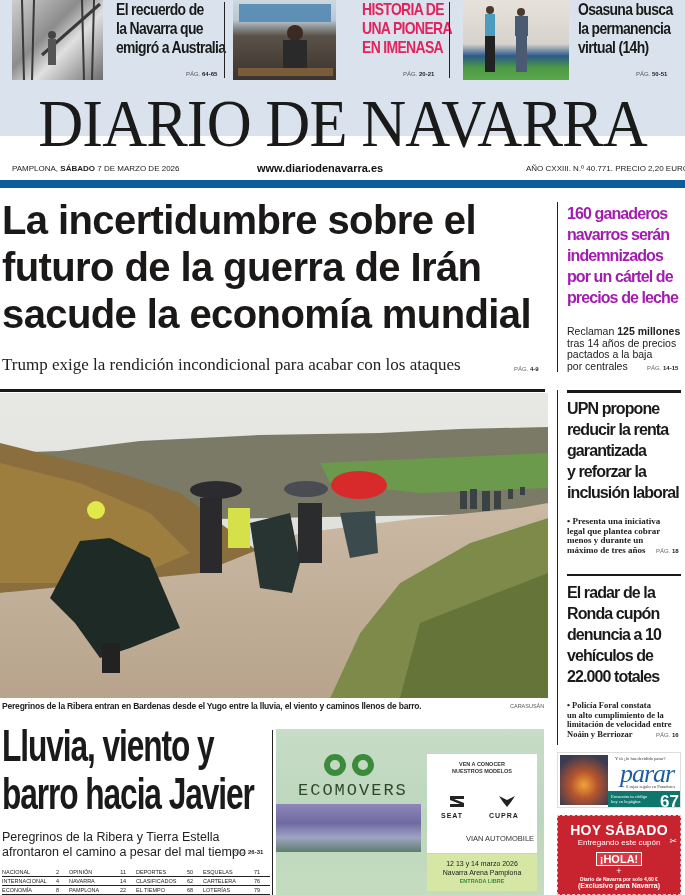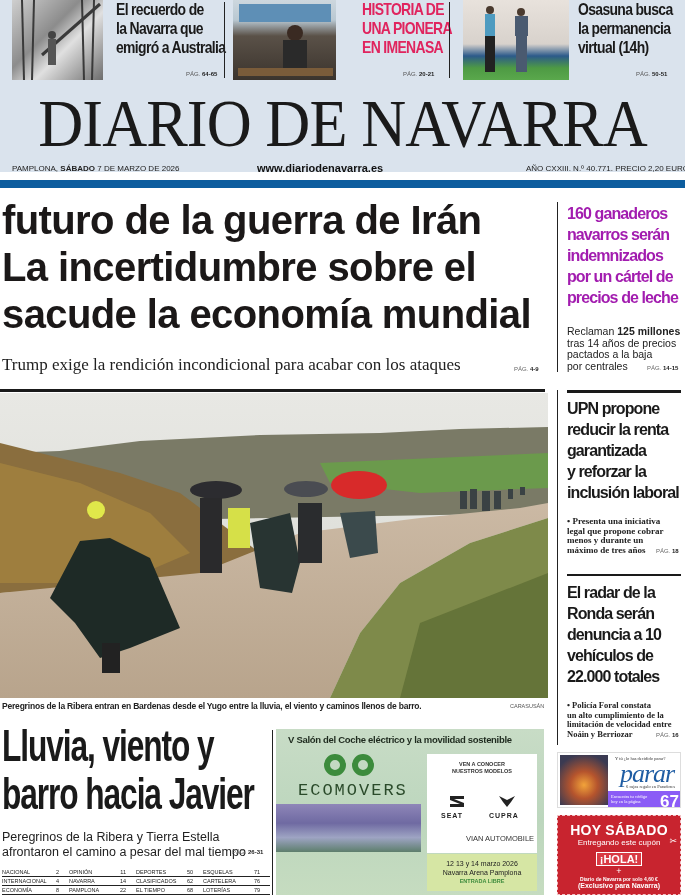--- a/index.html
+++ b/index.html
@@ -1,20 +1,20 @@
 <!DOCTYPE html>
 <html><head>
 <meta charset="utf-8">
 <style>
   * { box-sizing: border-box; margin: 0; padding: 0; }
   html, body { width: 685px; height: 895px; overflow: hidden; background: #fff; }
   body { font-family: "Liberation Sans", sans-serif; color: #1a1a1a; position: relative; }
 
   
-  .masthead { position: absolute; left: 0; top: 0; width: 685px; height: 172px; background: #dae3ed; }
+  .masthead { position: absolute; left: 0; top: 0; width: 685px; height: 136px; background: #dae3ed; }
   .teaser-photo { position: absolute; top: 0; height: 80px; overflow: hidden; }
   .teaser-title { position: absolute; font-family: "Liberation Sans", sans-serif; font-weight: bold; font-size: 17px; line-height: 19px; letter-spacing: -0.8px; transform: scaleX(0.82); transform-origin: left top; white-space: nowrap; }
   .teaser-page { position: absolute; font-size: 6px; color: #555; }
   .teaser-page b { color: #222; }
   .vsep { position: absolute; top: 2px; width: 1px; height: 76px; background: #222; }
 
   .logo { position: absolute; left: 10px; top: 90px; width: 665px; height: 66px; font-family: "Liberation Serif", serif; font-size: 67px; line-height: 66px; letter-spacing: -1px; color: #1a1a1a; white-space: nowrap; text-align: center; transform: scaleX(0.93); transform-origin: center top; }
   .dateline { position: absolute; top: 164px; font-size: 8px; color: #222; white-space: nowrap; }
   .url { position: absolute; left: 257px; top: 162px; font-size: 11px; font-weight: bold; color: #111; }
   .blue-bar { position: absolute; left: 0; top: 180px; width: 685px; height: 8px; background: #0d5d9e; }
@@ -57,21 +57,21 @@
   .vline { position: absolute; width: 1px; background: #222; }
   .right-head { position: absolute; left: 567px; font-size: 16px; font-weight: bold; line-height: 21px; letter-spacing: -0.9px; white-space: nowrap; }
   .red { color: #a21caf; }
   .right-body-sans { position: absolute; left: 567px; font-size: 10.5px; line-height: 11.5px; color: #222; white-space: nowrap; }
   .right-body-serif { position: absolute; left: 567px; font-family: "Liberation Serif", serif; font-weight: bold; font-size: 9px; line-height: 9.5px; color: #222; white-space: nowrap; }
 
   .promo1 { position: absolute; left: 557px; top: 752px; width: 124px; height: 56px; background: #fff; border: 1px solid #ddd; overflow: hidden; }
   .promo1-photo { position: absolute; left: 2px; top: 2px; width: 48px; height: 50px; background: radial-gradient(circle at 50% 60%, #f2a33a 0%, #b5542d 35%, #3a3a52 80%); }
   .promo1-small { position: absolute; left: 57px; font-family: "Liberation Serif", serif; font-size: 4.5px; color: #333; }
   .promo1-parar { position: absolute; left: 62px; top: 6px; font-family: "Liberation Serif", serif; font-style: italic; font-size: 26px; color: #1f5da3; letter-spacing: -1px; }
-  .promo1-band { position: absolute; left: 50px; top: 38px; width: 74px; height: 18px; background: #8b5cf6; }
+  .promo1-band { position: absolute; left: 50px; top: 38px; width: 74px; height: 18px; background: #0f766e; }
   .promo1-num { position: absolute; right: 3px; top: 1px; font-size: 17px; font-weight: bold; color: #fff; }
   .promo1-bt { position: absolute; left: 3px; top: 3px; font-family: "Liberation Serif", serif; font-size: 4.5px; line-height: 5px; color: #fff; }
 
   .promo2 { position: absolute; left: 557px; top: 815px; width: 124px; height: 80px; background: #c8242f; color: #fff; text-align: center; border: 1px dashed #f3c1c5; }
   .promo2 .h { font-size: 14px; font-weight: bold; margin-top: 6px; letter-spacing: 0.3px; }
   .promo2 .s { font-size: 8px; margin-top: 0px; }
   .promo2 .hola { display: inline-block; margin-top: 5px; font-size: 11px; font-weight: bold; border: 1px solid #fff; padding: 0 3px; background: #d93a44; }
   .promo2 .plus { font-size: 9px; line-height: 9px; }
   .promo2 .d { font-size: 5px; font-weight: bold; }
   .promo2 .e { font-size: 7px; font-weight: bold; }
@@ -140,22 +140,22 @@
   <div class="dateline" style="left:12px;">
     <span>PAMPLONA,</span> <b>SÁBADO</b> <span>7 DE MARZO DE 2026</span>
   </div>
   <div class="url">www.diariodenavarra.es</div>
   <div class="dateline" style="left:526px;">AÑO CXXIII. N.º 40.771. PRECIO 2,20  EUROS</div>
   <div class="blue-bar"></div>
 </header>
 
 <article>
   <h1 class="main-head">
+    <div>La incertidumbre sobre el</div>
     <div>futuro de la guerra de Irán</div>
-    <div>La incertidumbre sobre el</div>
     <div>sacude la economía mundial</div>
   </h1>
   <div class="main-sub">Trump exige la rendición incondicional para acabar con los ataques</div>
   <div class="pg" style="position:absolute;left:514px;top:366px;"><span>PÁG.</span> <b>4-9</b></div>
 </article>
 
 <div class="thick-rule" style="left:0;top:389px;width:545px;"></div>
 
 <figure class="photo">
   <svg width="548" height="305" viewBox="0 0 548 305">
@@ -267,21 +267,20 @@
         <span>68</span>
       </div>
     <div class="index-cell">
         <span>LOTERÍAS</span>
         <span>79</span>
       </div>
   </div>
 </nav>
 
 <aside class="ad">
-  <div class="ad-title">V Salón del Coche eléctrico y la movilidad sostenible</div>
   <div class="ad-eco-circles"><span></span><span></span></div>
   <div class="ad-eco">ECOMOVERS</div>
   <div class="ad-cars"></div>
   <div class="ad-white">
     <div class="ad-white-t" style="top:7px;">VEN A CONOCER</div>
     <div class="ad-white-t" style="top:14px;">NUESTROS MODELOS</div>
     <svg style="position:absolute;left:22px;top:40px;" width="16" height="14">
         <path d="M1 2 L15 2 L15 5 L5 5 L15 9 L15 13 L1 13 L1 10 L11 10 L1 6 Z" fill="#222"></path>
       </svg>
     <svg style="position:absolute;left:72px;top:40px;" width="16" height="14">
@@ -323,33 +322,33 @@
 <article>
   <div class="right-head" style="top:398px;">
     <div>UPN propone</div>
     <div>reducir la renta</div>
     <div>garantizada</div>
     <div>y reforzar la</div>
     <div>inclusión laboral</div>
   </div>
   <div class="right-body-serif" style="top:517px;">
     <div>• Presenta una iniciativa</div>
-    <div>legal que propone cobrar</div>
+    <div>legal que plantea cobrar</div>
     <div>menos y durante un</div>
     <div>máximo de tres años</div>
   </div>
   <div class="pg" style="position:absolute;left:656px;top:548px;"><span>PÁG.</span> <b>18</b></div>
 </article>
 
 <div class="thick-rule" style="left:567px;top:574px;width:114px;height:2px;"></div>
 
 <article>
   <div class="right-head" style="top:582px;">
     <div>El radar de la</div>
-    <div>Ronda serán</div>
+    <div>Ronda cupón</div>
     <div>denuncia a 10</div>
     <div>vehículos de</div>
     <div>22.000 totales</div>
   </div>
   <div class="right-body-serif" style="top:701px;font-size:8.5px;">
     <div>• Policía Foral constata</div>
     <div>un alto cumplimiento de la</div>
     <div>limitación de velocidad entre</div>
     <div>Noáin y Berriozar</div>
   </div>

